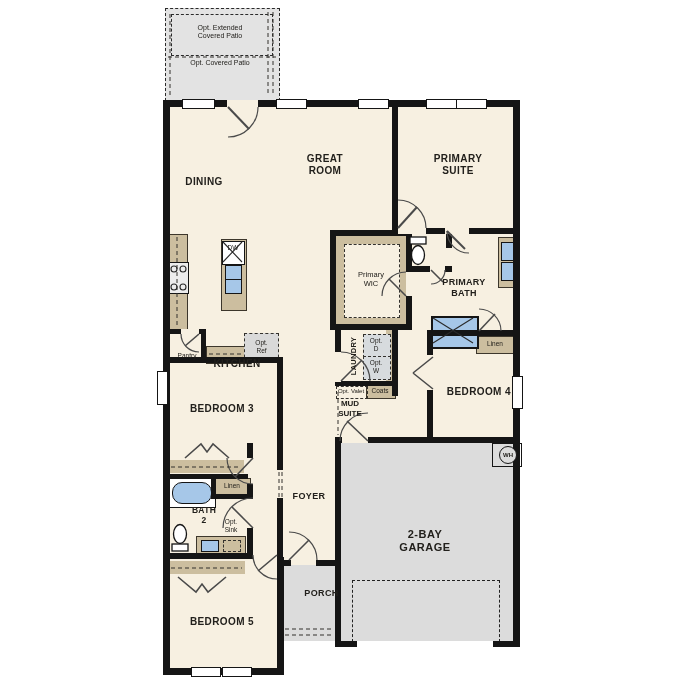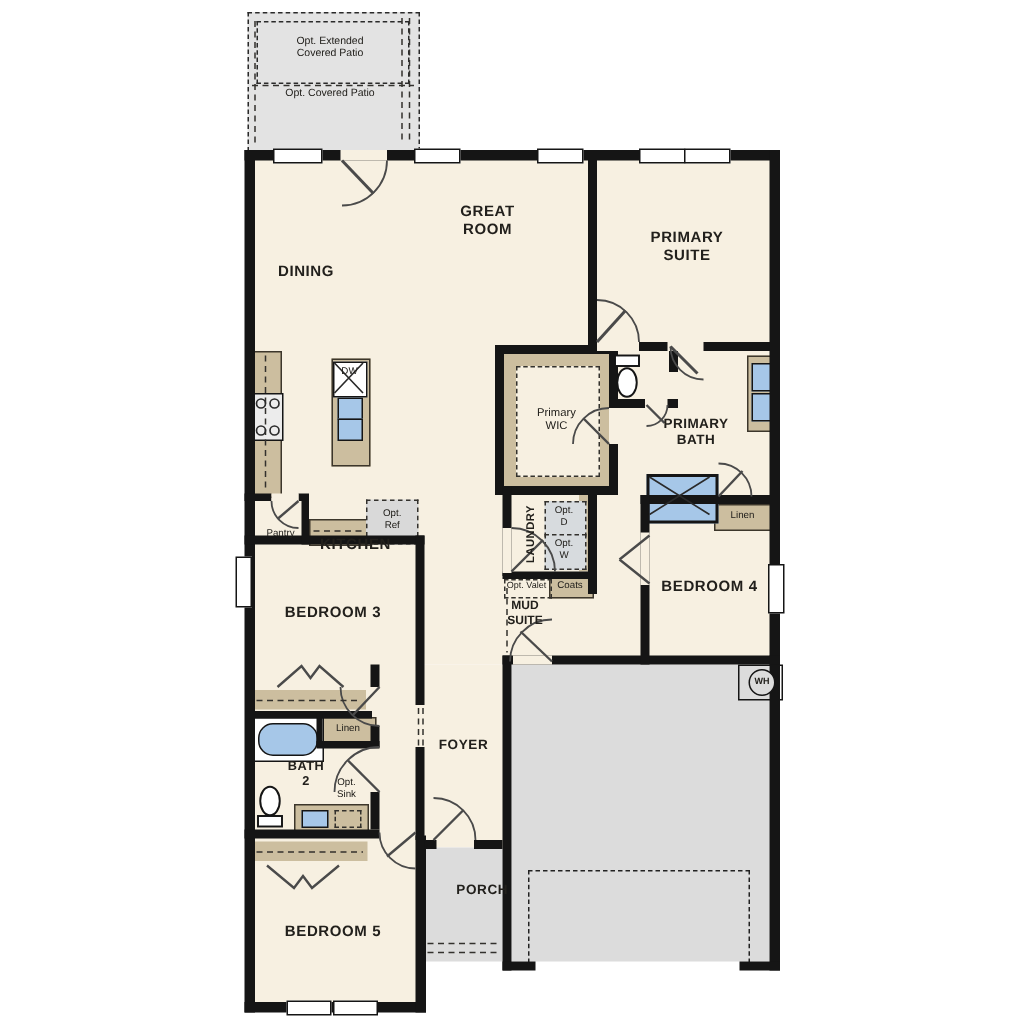--- a/index.html
+++ b/index.html
@@ -199,38 +199,40 @@
     </g>
   </svg>
 
   <div class="abs" style="left:499px;top:446px;width:16px;height:16px;border:1.2px solid #151515;border-radius:50%;background:#dcdcdc;display:flex;align-items:center;justify-content:center;font-size:6px;font-weight:bold;">WH</div>
 
   <div class="abs lbl sm" style="left:175px;top:24px;width:90px;font-size:7px;">Opt. Extended
 Covered Patio</div>
   <div class="abs lbl sm" style="left:170px;top:59px;width:100px;font-size:7px;">Opt. Covered Patio</div>
 
   <div class="abs lbl big" style="left:164px;top:176px;width:80px;">DINING</div>
-  <div class="abs lbl big" style="left:285px;top:136px;width:80px;">GREAT
+  <div class="abs lbl big" style="left:285px;top:153px;width:80px;">GREAT
 ROOM</div>
   <div class="abs lbl big" style="left:418px;top:153px;width:80px;">PRIMARY
 SUITE</div>
   <div class="abs lbl big" style="left:197px;top:314px;width:80px;margin-top:44px;">KITCHEN</div>
   <div class="abs lbl" style="left:341px;top:270px;width:60px;font-size:7.5px;">Primary
 WIC</div>
   <div class="abs lbl" style="left:424px;top:277px;width:80px;font-size:9px;font-weight:bold;letter-spacing:.3px;">PRIMARY
 BATH</div>
   <div class="abs lbl" style="left:326px;top:349px;width:60px;height:14px;font-size:7.5px;font-weight:bold;transform:rotate(-90deg);letter-spacing:.3px;">LAUNDRY</div>
   <div class="abs lbl" style="left:325px;top:399px;width:50px;font-size:8px;font-weight:bold;">MUD
 SUITE</div>
-  <div class="abs lbl big" style="left:423px;top:386px;width:100px;">BEDROOM 4</div>
+  <div class="abs lbl big" style="left:411px;top:386px;width:100px;text-align:right;">BEDROOM 4</div>
   <div class="abs lbl big" style="left:172px;top:403px;width:100px;">BEDROOM 3</div>
   <div class="abs lbl" style="left:279px;top:491px;width:60px;font-size:9px;font-weight:bold;letter-spacing:.4px;">FOYER</div>
   <div class="abs lbl mid" style="left:180px;top:505px;width:48px;">BATH
 2</div>
   <div class="abs lbl big" style="left:172px;top:616px;width:100px;">BEDROOM 5</div>
+  <div class="abs lbl" style="left:375px;top:528px;width:100px;font-size:11px;font-weight:bold;letter-spacing:.5px;">2-BAY
+GARAGE</div>
   <div class="abs lbl" style="left:294px;top:588px;width:55px;font-size:9px;font-weight:bold;letter-spacing:.4px;">PORCH</div>
 
   <div class="abs lbl sm" style="left:222px;top:244px;width:22px;">DW</div>
   <div class="abs lbl sm" style="left:167px;top:352px;width:40px;">Pantry</div>
   <div class="abs lbl sm" style="left:245px;top:339px;width:33px;">Opt.
 Ref</div>
   <div class="abs lbl sm" style="left:363px;top:337px;width:26px;">Opt.
 D</div>
   <div class="abs lbl sm" style="left:363px;top:359px;width:26px;">Opt.
 W</div>

